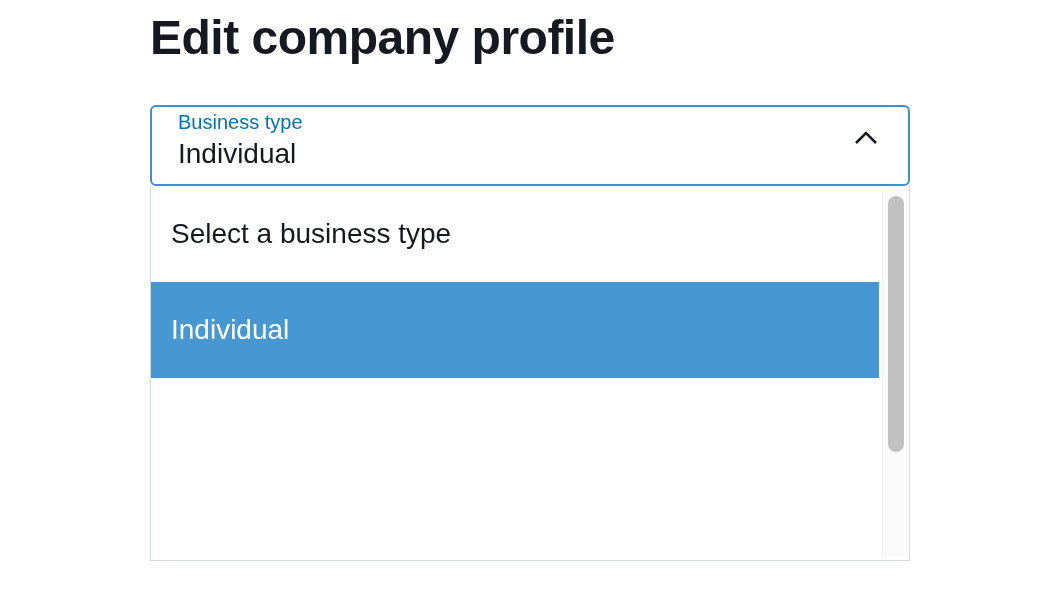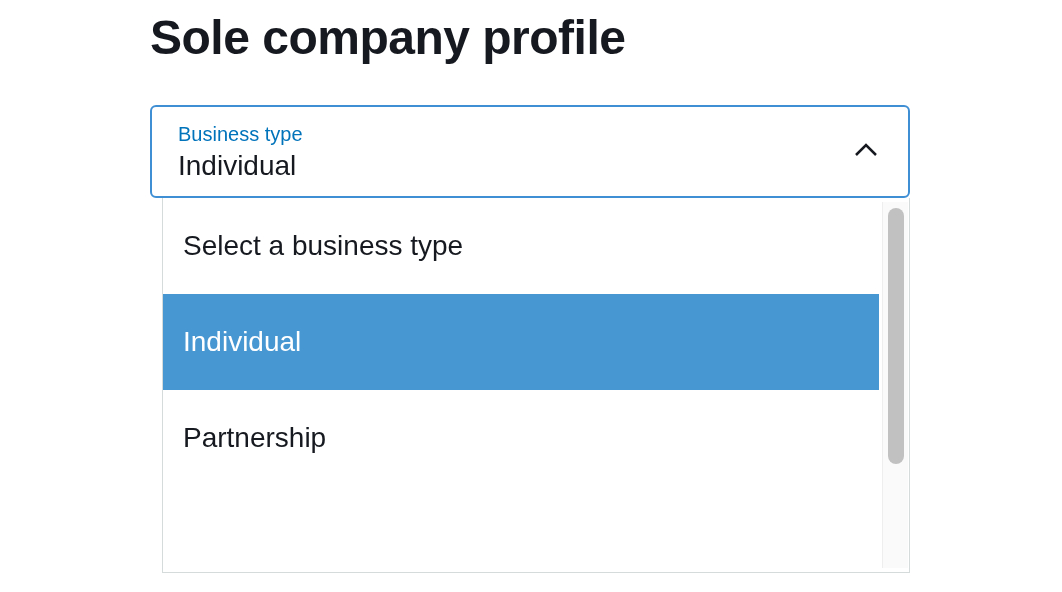--- a/index.html
+++ b/index.html
@@ -26,21 +26,21 @@
       letter-spacing: -0.5px;
     }
     .select-wrapper {
       position: relative;
       width: 760px;
     }
     .select-control {
       border: 2px solid #3f8fd4;
       border-radius: 6px;
       background: #ffffff;
-      padding: 16px 20px 14px 26px;
+      padding: 4px 20px 14px 26px;
       position: relative;
       cursor: pointer;
       display: flex;
       align-items: flex-start;
       justify-content: space-between;
     }
     .select-control-text {
       display: flex;
       flex-direction: column;
     }
@@ -62,21 +62,21 @@
       padding-top: 20px;
       padding-right: 10px;
     }
     .chevron svg {
       width: 24px;
       height: 14px;
     }
     .dropdown {
       position: absolute;
       top: 100%;
-      left: 12px;
+      left: 0;
       right: 0;
       background: #ffffff;
       border: 1px solid #d5dbdb;
       border-top: none;
       overflow: hidden;
     }
     .dropdown-inner {
       position: relative;
       height: 374px;
       overflow: hidden;
@@ -111,41 +111,40 @@
       border-radius: 8px;
     }
     .options-area {
       margin-right: 30px;
     }
   </style>
 </head>
 <body>
 
 <div class="container">
-  <h1 class="page-title">Sole company profile</h1>
+  <h1 class="page-title">Edit company profile</h1>
 
   <div class="select-wrapper">
     <div class="select-control">
       <div class="select-control-text">
         <div class="select-label">Business type</div>
         <div class="select-value">Individual</div>
       </div>
       <div class="chevron">
         <svg viewBox="0 0 24 14" fill="none" stroke="#16191f" stroke-width="2.5">
           <polyline points="2,12 12,2 22,12"></polyline>
         </svg>
       </div>
     </div>
 
     <div class="dropdown">
       <div class="dropdown-inner">
         <div class="options-area">
           <div class="option">Select a business type</div>
           <div class="option selected">Individual</div>
-          <div class="option">Partnership</div>
         </div>
         <div class="scrollbar-track">
           <div class="scrollbar-thumb"></div>
         </div>
       </div>
     </div>
   </div>
 </div>
 
 </body></html>

